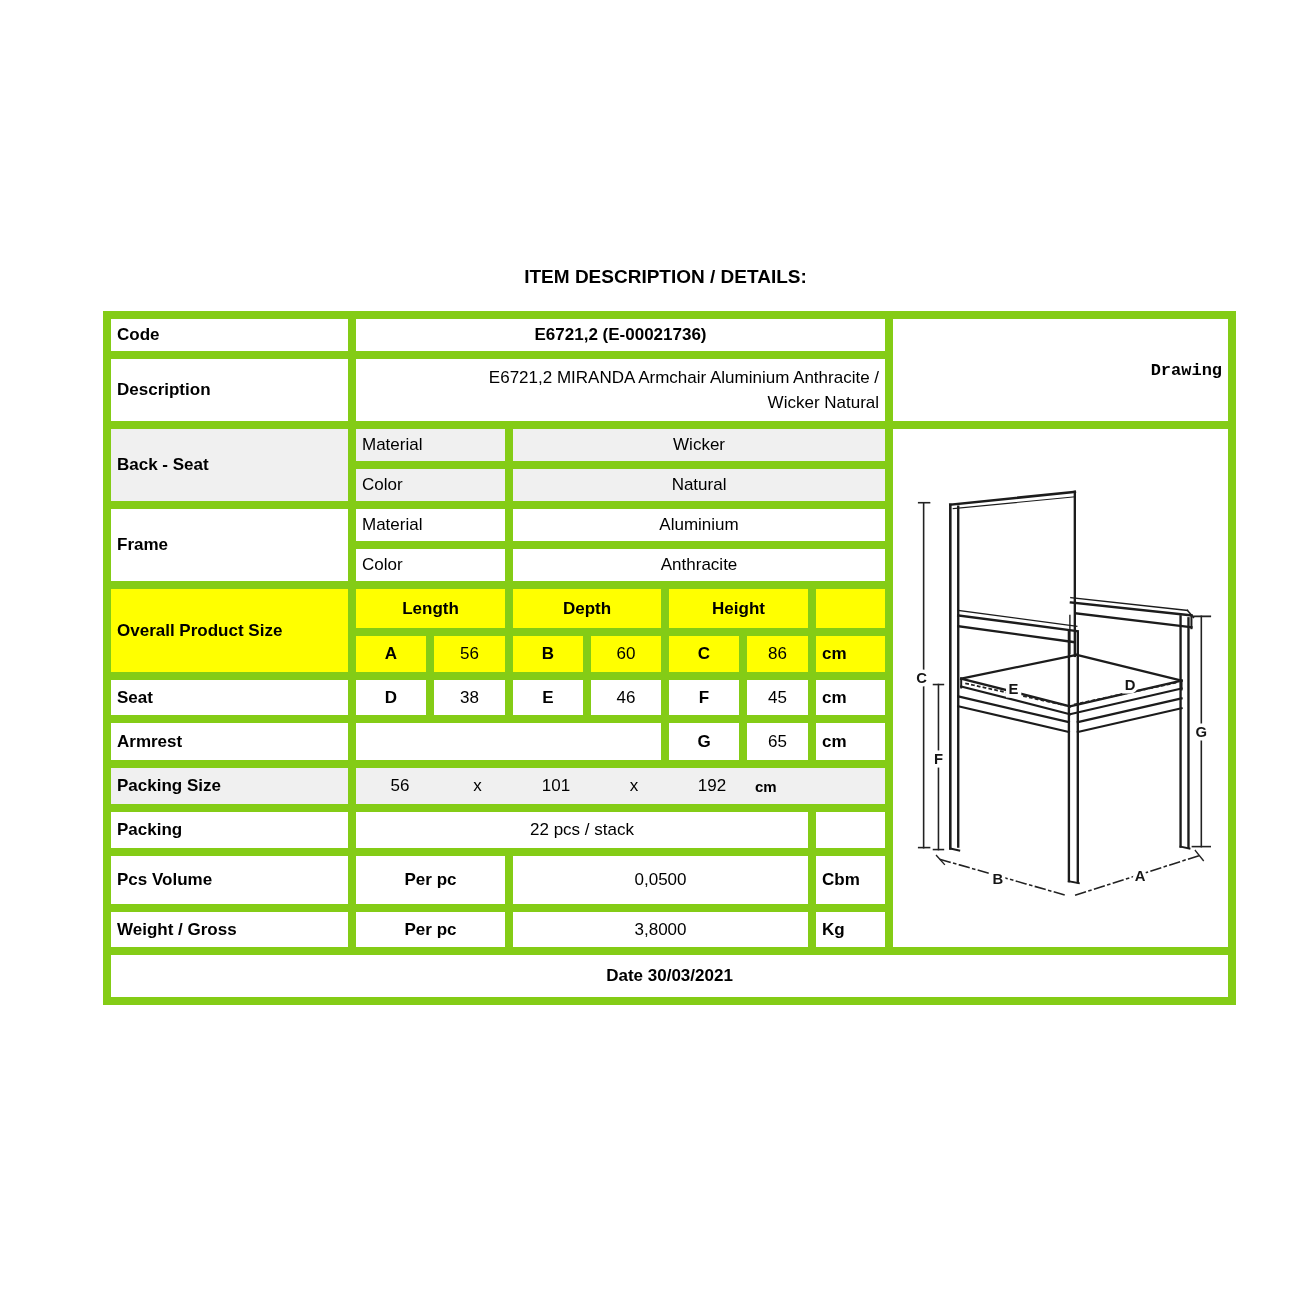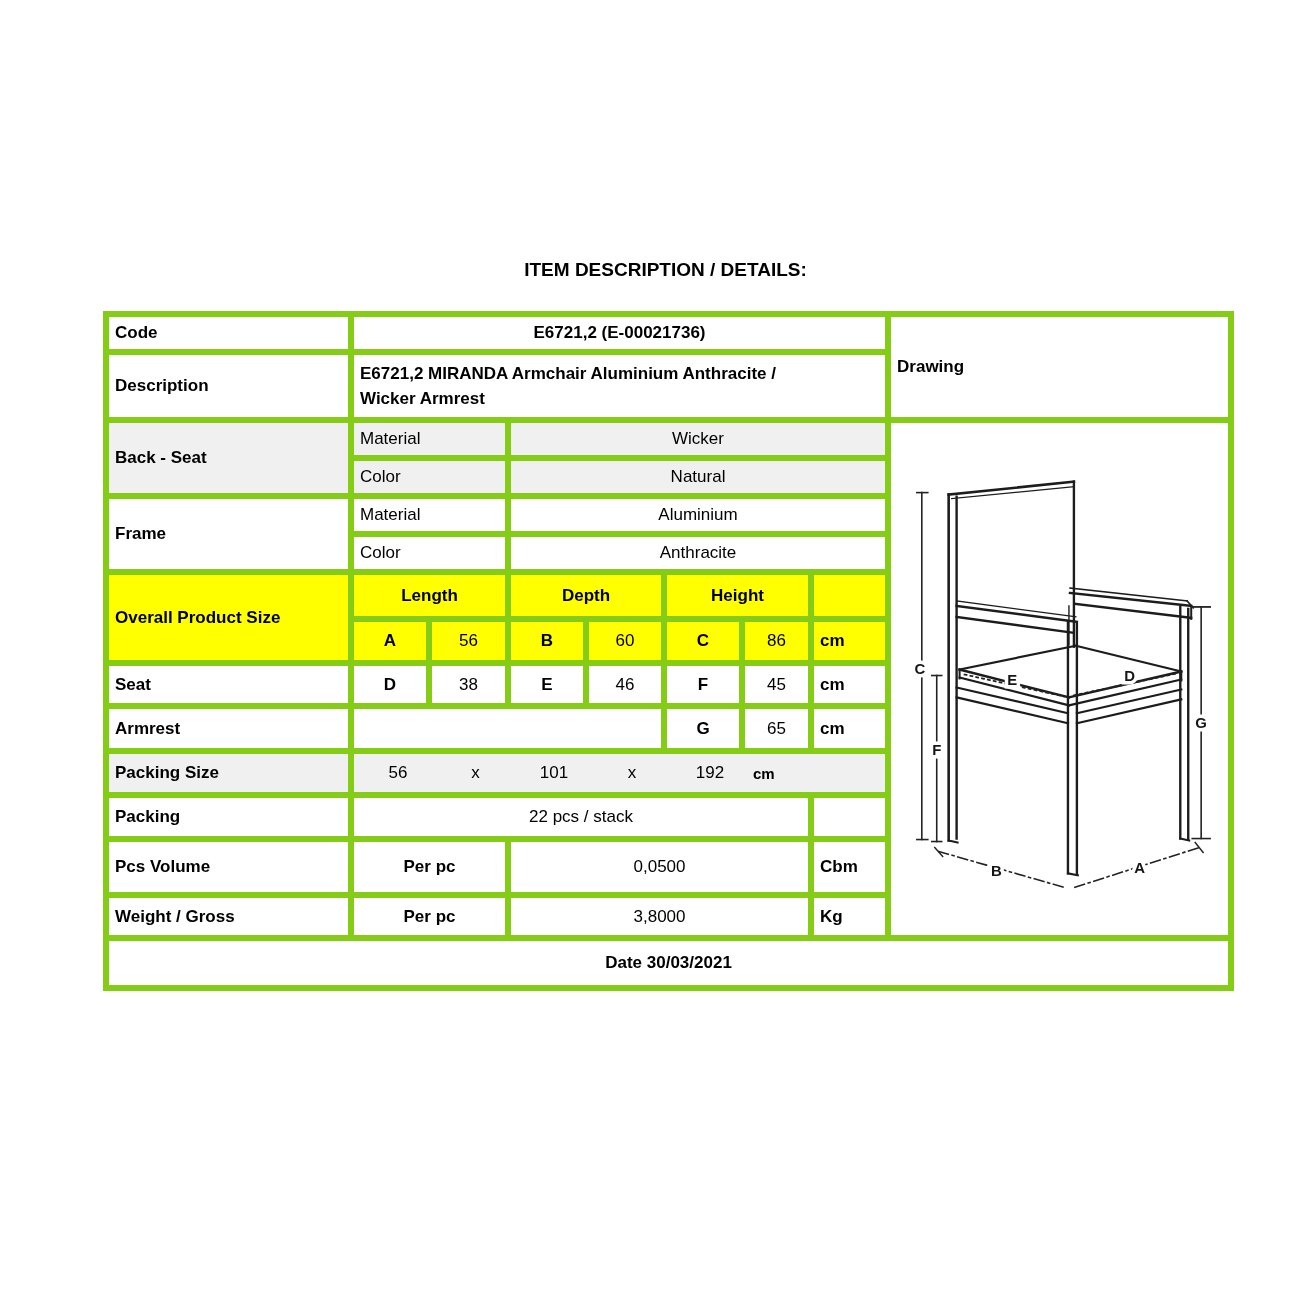--- a/index.html
+++ b/index.html
@@ -1,36 +1,36 @@
 <!DOCTYPE html>
 <html><head>
 <meta charset="utf-8">
 <style>
   html,body{margin:0;padding:0;background:#ffffff;}
   .page{position:relative;width:1300px;height:1300px;background:#ffffff;
         font-family:"Liberation Sans",sans-serif;color:#000;}
-  .doc-title{position:absolute;left:103px;top:259px;width:1125px;text-align:center;
+  .doc-title{position:absolute;left:103px;top:266px;width:1125px;text-align:center;
         font-size:19px;font-weight:bold;}
   table.spec{position:absolute;left:103px;top:311px;border-collapse:collapse;
         table-layout:fixed;width:1125px;border:3px solid #000;}
-  table.spec td{border:6px solid #84cc16;font-size:17px;vertical-align:middle;
+  table.spec td{border:8px solid #84cc16;font-size:17px;vertical-align:middle;
         overflow:hidden;padding:6px;}
   td.lbl{font-weight:bold;text-align:left;padding-left:6px;font-size:17px;}
   td.lblsm{font-weight:bold;text-align:left;padding-left:6px;font-size:15px;margin-top:36px;}
   td.lblbig{font-weight:bold;text-align:left;padding-left:6px;font-size:18px;}
   td.prop{text-align:left;padding-left:6px;}
   td.ctr{text-align:center;}
   .bold{font-weight:bold;}
   td.gray{background:#f0f0f0;}
   td.yellow{background:#ffff00;margin-left:16px;}
   td.unit{font-weight:bold;text-align:left;padding-left:4px;font-size:14px;}
   td.unit2{font-weight:bold;text-align:left;padding-left:5px;font-size:15px;margin-left:24px;}
-  td.desc{line-height:25px;text-align:left;font-weight:bold;}
+  td.desc{line-height:25px;text-align:right;}
   td.date-cell{text-align:center;font-weight:bold;font-size:17px;}
-  td.drawhead{font-weight:bold;font-size:18px;text-align:left;}
+  td.drawhead{font-weight:bold;font-size:18px;text-align:right;font-family:Liberation Mono, monospace;}
   td.drawcell{position:relative;padding:0;}
   td.drawcell svg{position:absolute;left:0;top:0;width:100%;height:100%;}
   .perpc{text-align:center;font-weight:bold;font-size:14px;}
   .psgrid{display:grid;grid-template-columns:76px 79px 78px 78px 78px 69px auto;
         align-items:center;width:100%;}
   .psgrid span{text-align:center;font-size:17px;}
   .psgrid .pscm{text-align:left;padding-left:4px;font-weight:bold;font-size:15px;}
   .dimtext{font-family:"Liberation Sans",sans-serif;font-size:15px;font-weight:bold;
         fill:#151515;text-anchor:middle;paint-order:stroke;stroke:#ffffff;stroke-width:7px;}
 </style>
@@ -58,21 +58,21 @@
         <tr style="height:37px">
       <td class="lbl">Code</td>
       <td class="ctr bold" colspan="7">E6721,2 (E-00021736)</td>
       <td class="drawhead" rowspan="2">Drawing</td>
     </tr>
 
     <tr style="height:52px">
       <td class="lbl">Description</td>
       <td class="desc" colspan="7">
         <div>E6721,2 MIRANDA Armchair Aluminium Anthracite /</div>
-        <div>Wicker Armrest</div>
+        <div>Wicker Natural</div>
       </td>
     </tr>
 
     <tr style="height:36px">
       <td class="lbl gray" rowspan="2">Back - Seat</td>
       <td class="prop gray" colspan="2">Material</td>
       <td class="ctr gray" colspan="5">Wicker</td>
       <td class="drawcell" rowspan="12">
         <svg viewBox="0 0 339 499" preserveAspectRatio="xMidYMid meet">
           <g stroke="#1c1c1c" fill="none" stroke-linecap="square">

